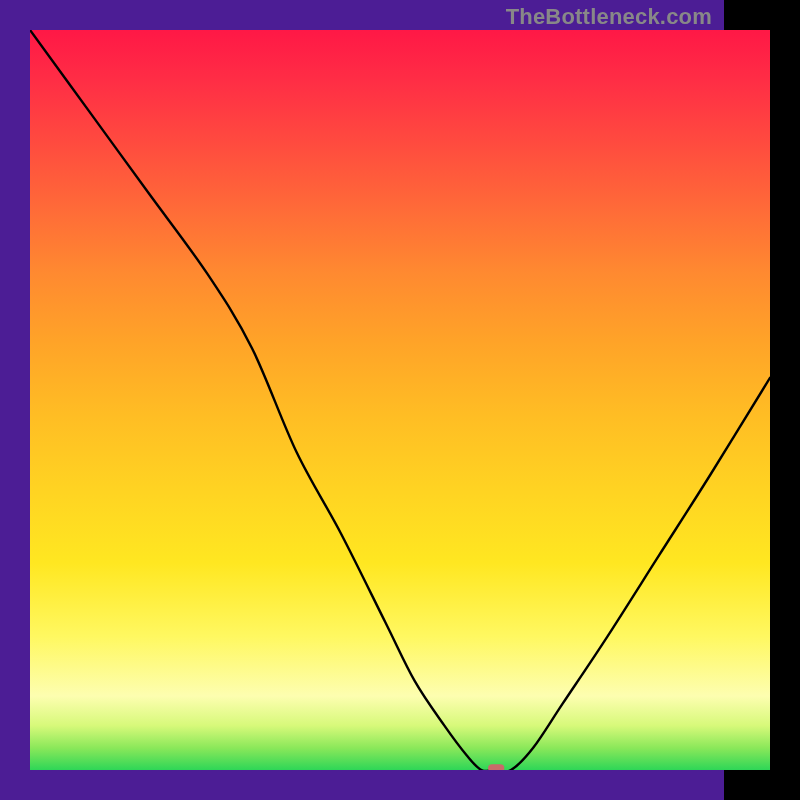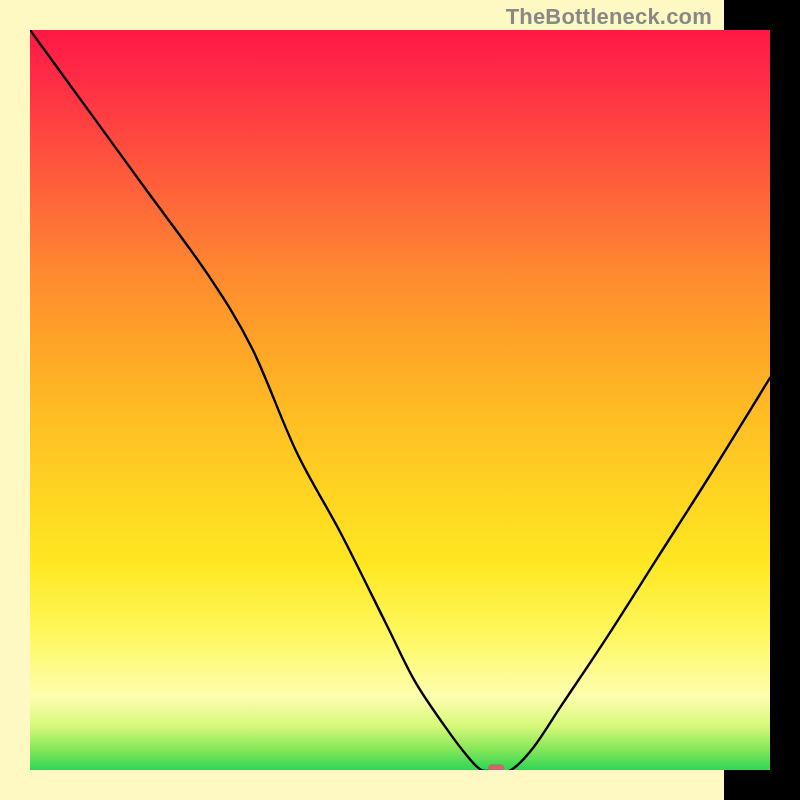--- a/index.html
+++ b/index.html
@@ -8,21 +8,21 @@
     width: 800px;
     height: 800px;
     background: #000;
     overflow: hidden;
     font-family: Arial, Helvetica, sans-serif;
   }
   .frame {
     position: relative;
     width: 724px;
     height: 800px;
-    background: #fef9c3;
+    background: #4c1d95;
   }
   .watermark {
     position: absolute;
     top: 4px;
     right: 12px;
     color: #888;
     font-size: 22px;
     font-weight: 600;
     letter-spacing: 0.2px;
     z-index: 5;

